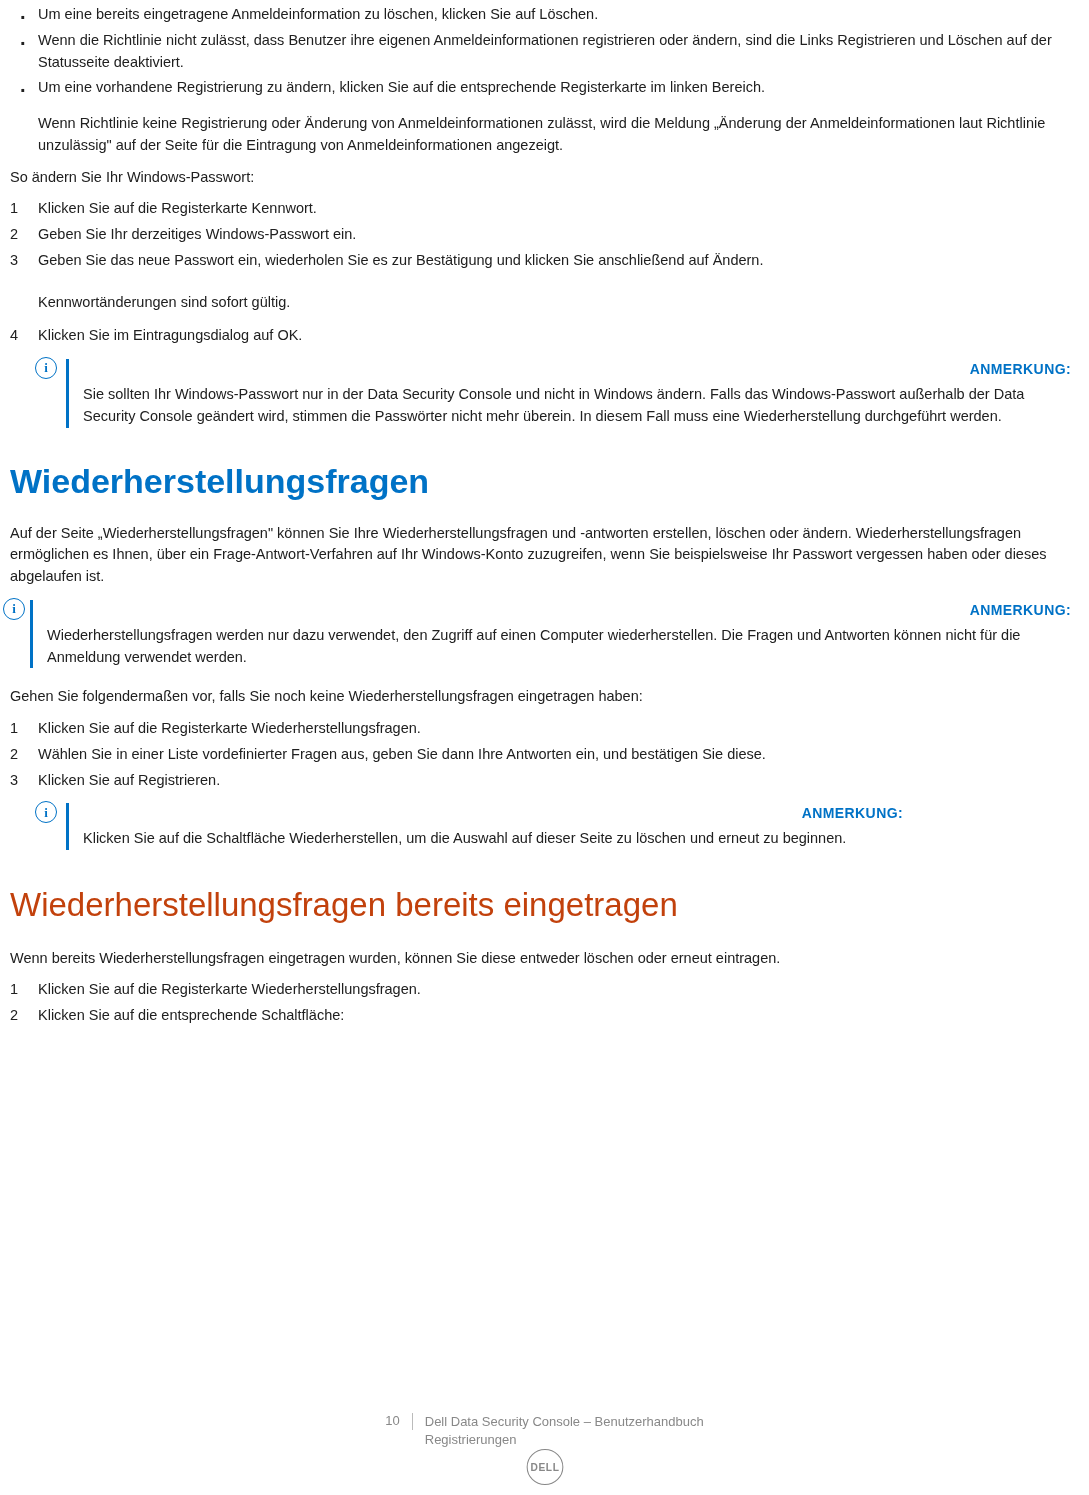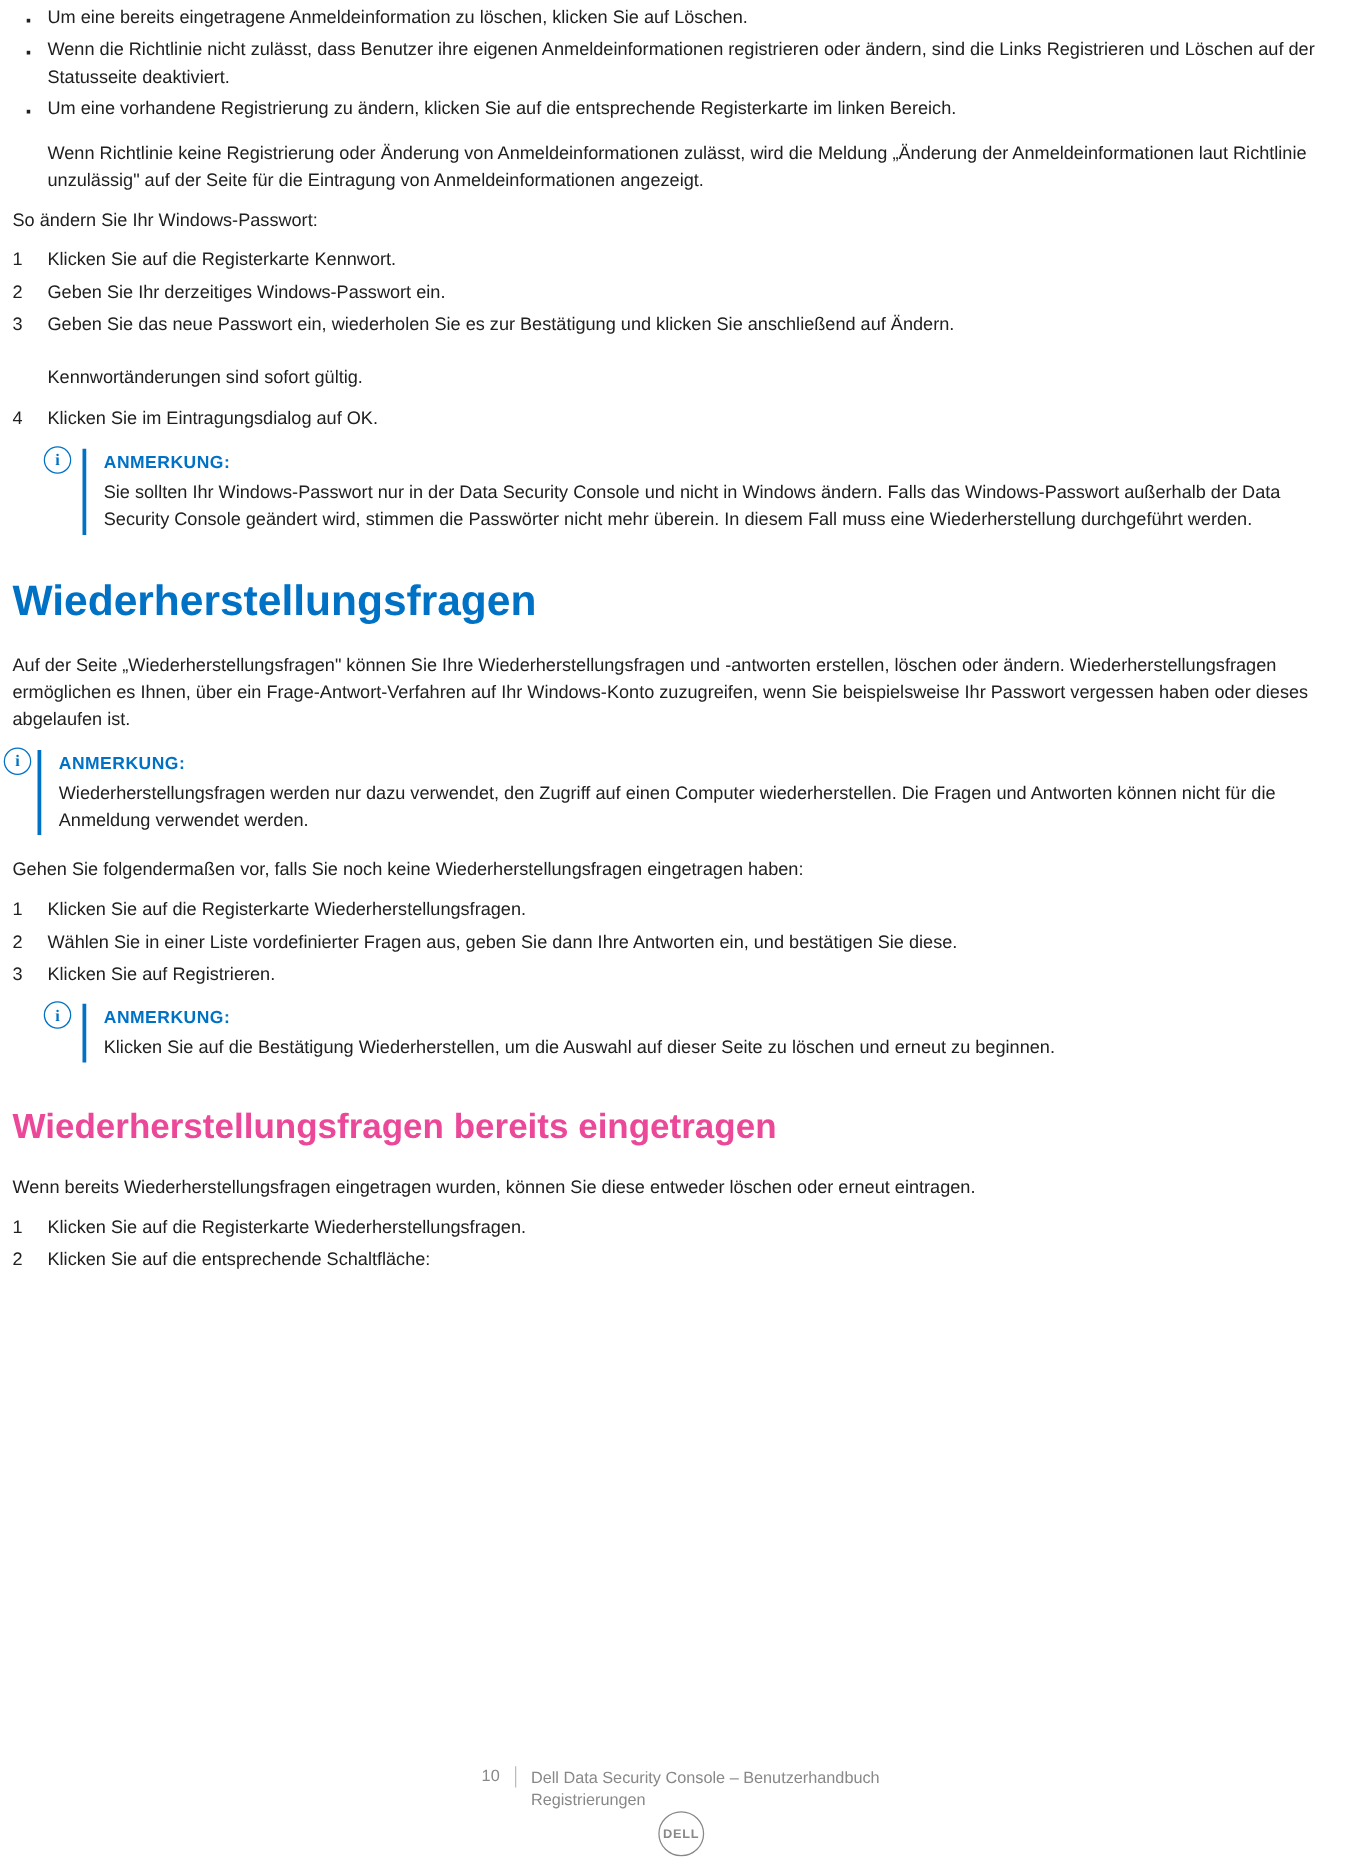--- a/index.html
+++ b/index.html
@@ -17,23 +17,23 @@
     min-height: 1495px;
     box-sizing: border-box;
   }
   h1 {
     color: #0072c6;
     font-size: 34px;
     font-weight: bold;
     margin: 28px 0 16px 0;
   }
   h2 {
-    color: #ec4899;
-    font-size: 28px;
-    font-weight: bold;
+    color: #c2410c;
+    font-size: 33px;
+    font-weight: normal;
     margin: 30px 0 18px 0;
   }
   p { margin: 6px 0 10px 0; }
   .bold { font-weight: 400; }
   ul.bullets, ol.nums { margin: 0; padding: 0; list-style: none; }
   ul.bullets > li { position: relative; padding-left: 28px; margin: 4px 0; }
   ul.bullets > li::before { content: "·"; position: absolute; left: 10px; top: -2px; font-size: 20px; font-weight: bold; }
   ul.bullets.inner > li { padding-left: 56px; }
   ul.bullets.inner > li::before { left: 38px; }
   ol.nums > li { position: relative; padding-left: 28px; margin: 4px 0; }
@@ -45,20 +45,21 @@
     margin: 12px 0 18px 30px;
     position: relative;
   }
   .note.flush { margin-left: 0; }
   .note .note-head {
     color: #0072c6;
     font-weight: 700;
     letter-spacing: 0.4px;
     font-size: 14px;
     margin-bottom: 4px;
+    text-align: right;
   }
   .note .icon {
     position:absolute; left:-34px; top:-2px;
     width:20px;height:20px;
     border:1.6px solid #0072c6;
     border-radius:50%;
     display:flex;align-items:center;justify-content:center;
     color:#0072c6; font-size:13px; font-weight:bold;
     font-family: Georgia, serif;
   }
@@ -141,21 +142,21 @@
     </li>
     <li><span class="num">3</span>
       <span>Klicken Sie auf </span><span class="bold">Registrieren</span><span>.</span>
     </li>
   </ol>
 
   <div class="note" style="margin-left:56px; max-width:820px;">
     <span class="icon"></span>
     <div class="note-head">ANMERKUNG:</div>
     <div class="note-body">
-      <span>Klicken Sie auf die Bestätigung </span><span class="bold">Wiederherstellen</span><span>, um die Auswahl auf dieser Seite zu löschen und erneut zu beginnen.</span>
+      <span>Klicken Sie auf die Schaltfläche </span><span class="bold">Wiederherstellen</span><span>, um die Auswahl auf dieser Seite zu löschen und erneut zu beginnen.</span>
     </div>
   </div>
 
   <h2>Wiederherstellungsfragen bereits eingetragen</h2>
   <p>Wenn bereits Wiederherstellungsfragen eingetragen wurden, können Sie diese entweder löschen oder erneut eintragen.</p>
 
   <ol class="nums">
     <li><span class="num">1</span>
       <span>Klicken Sie auf die Registerkarte </span><span class="bold">Wiederherstellungsfragen</span><span>.</span>
     </li>

